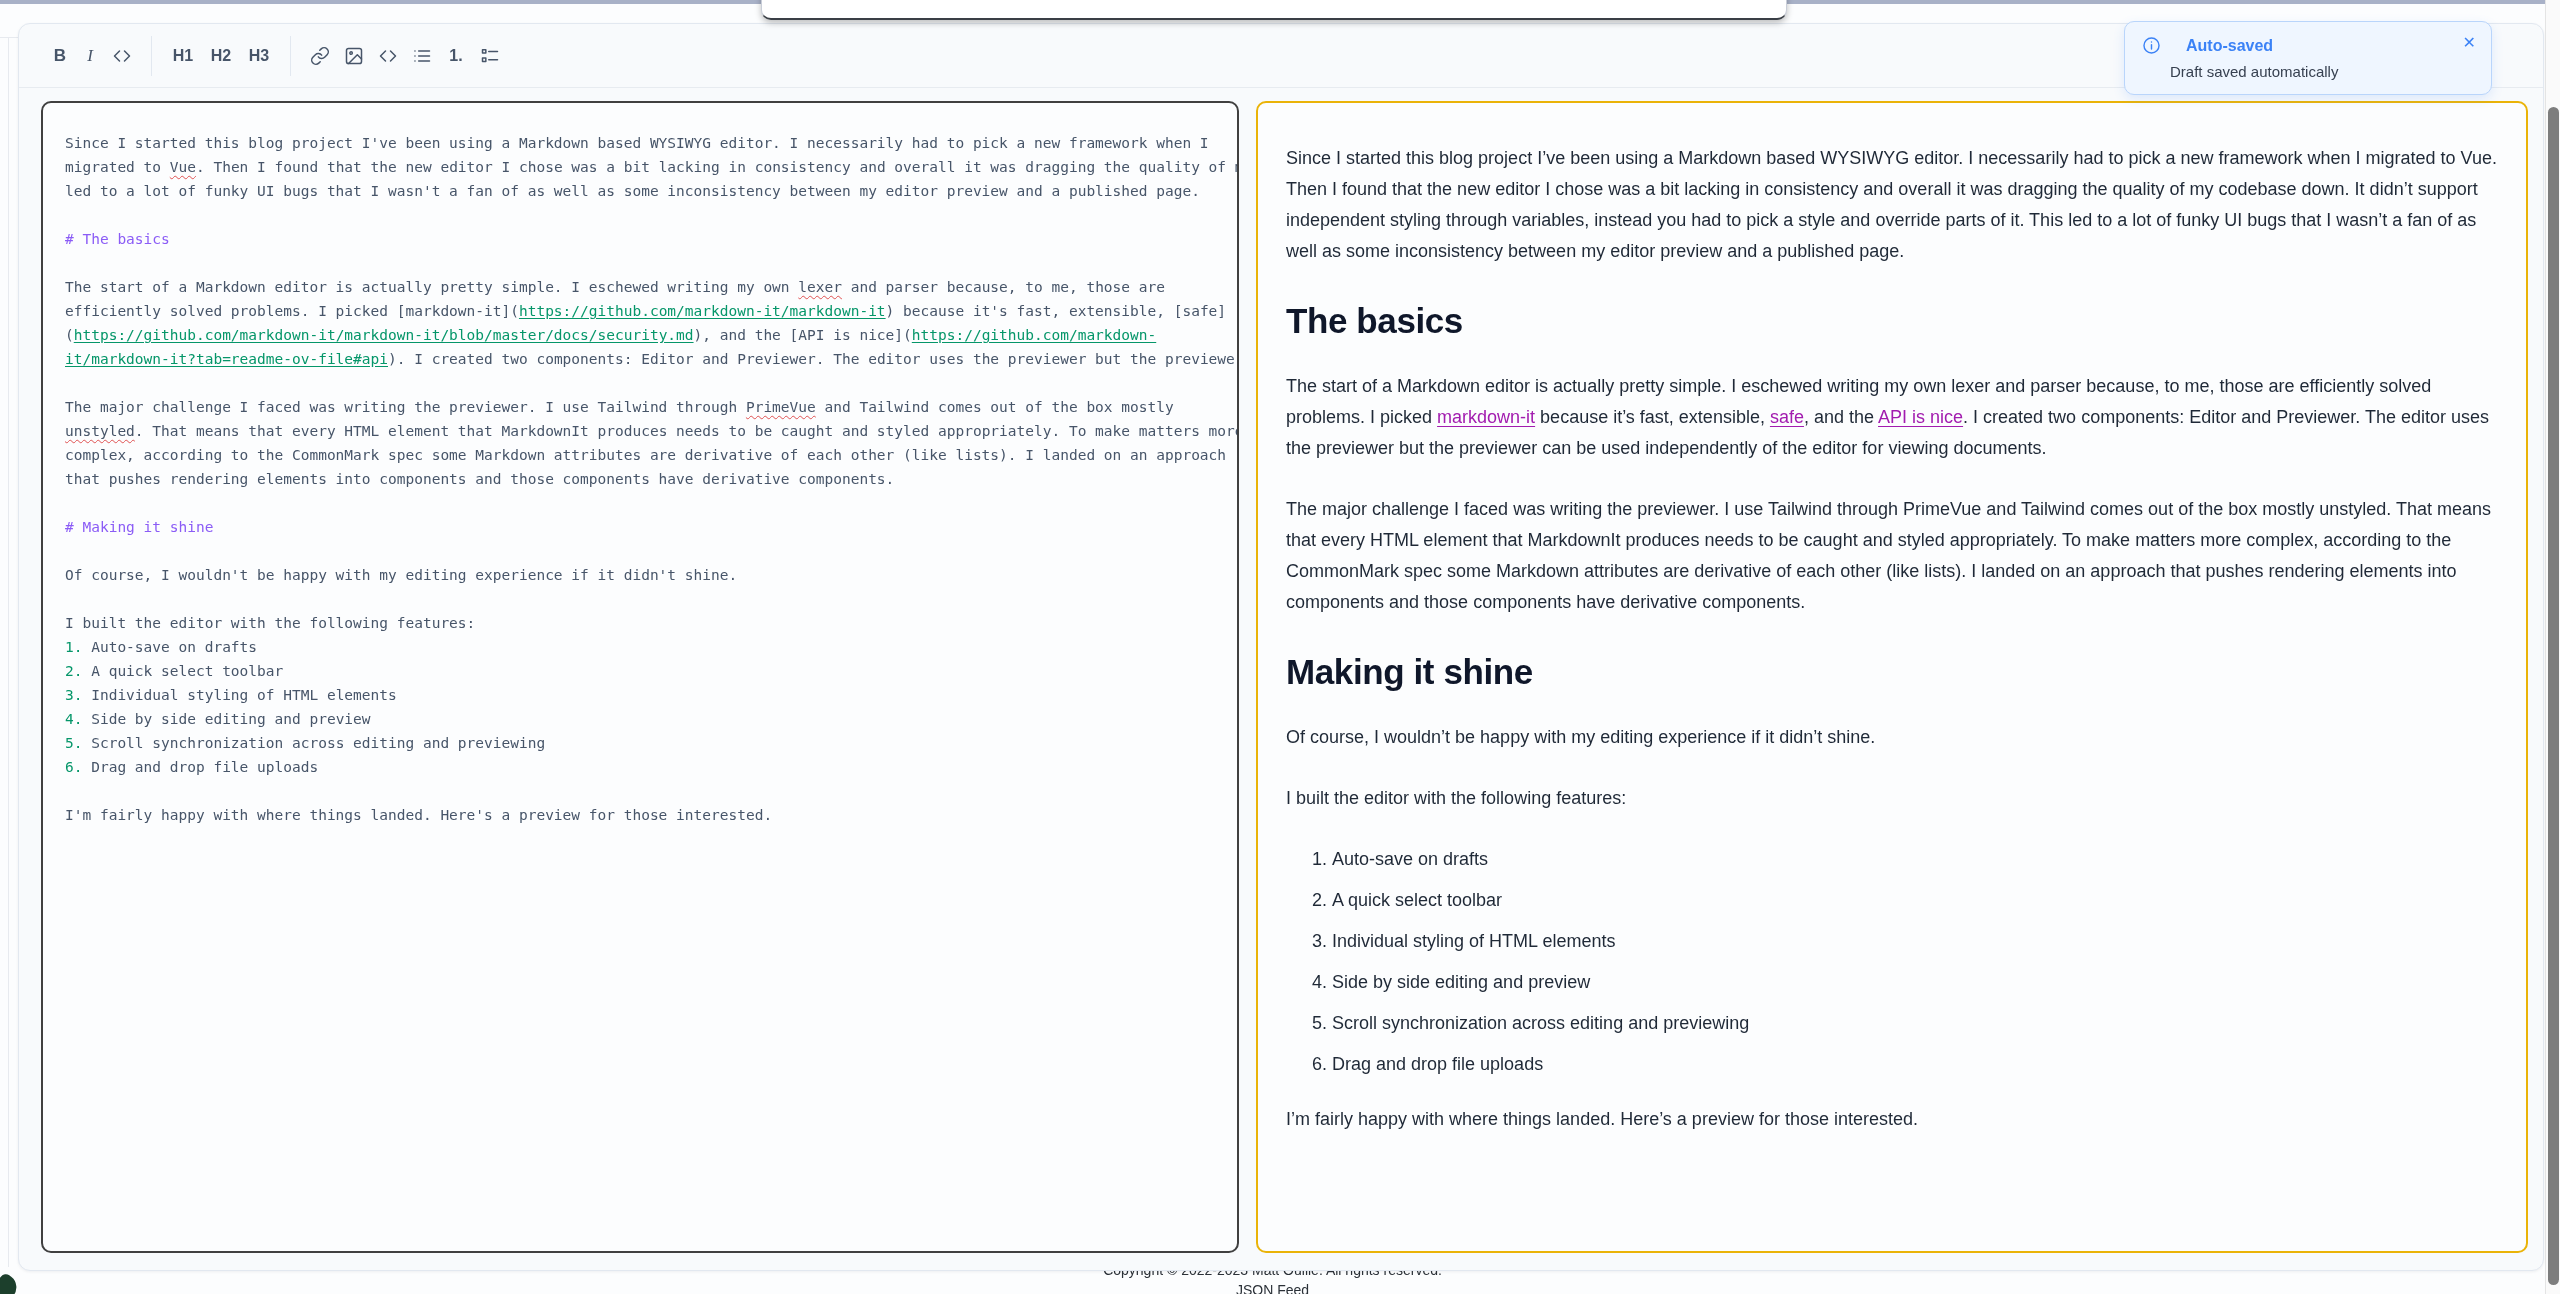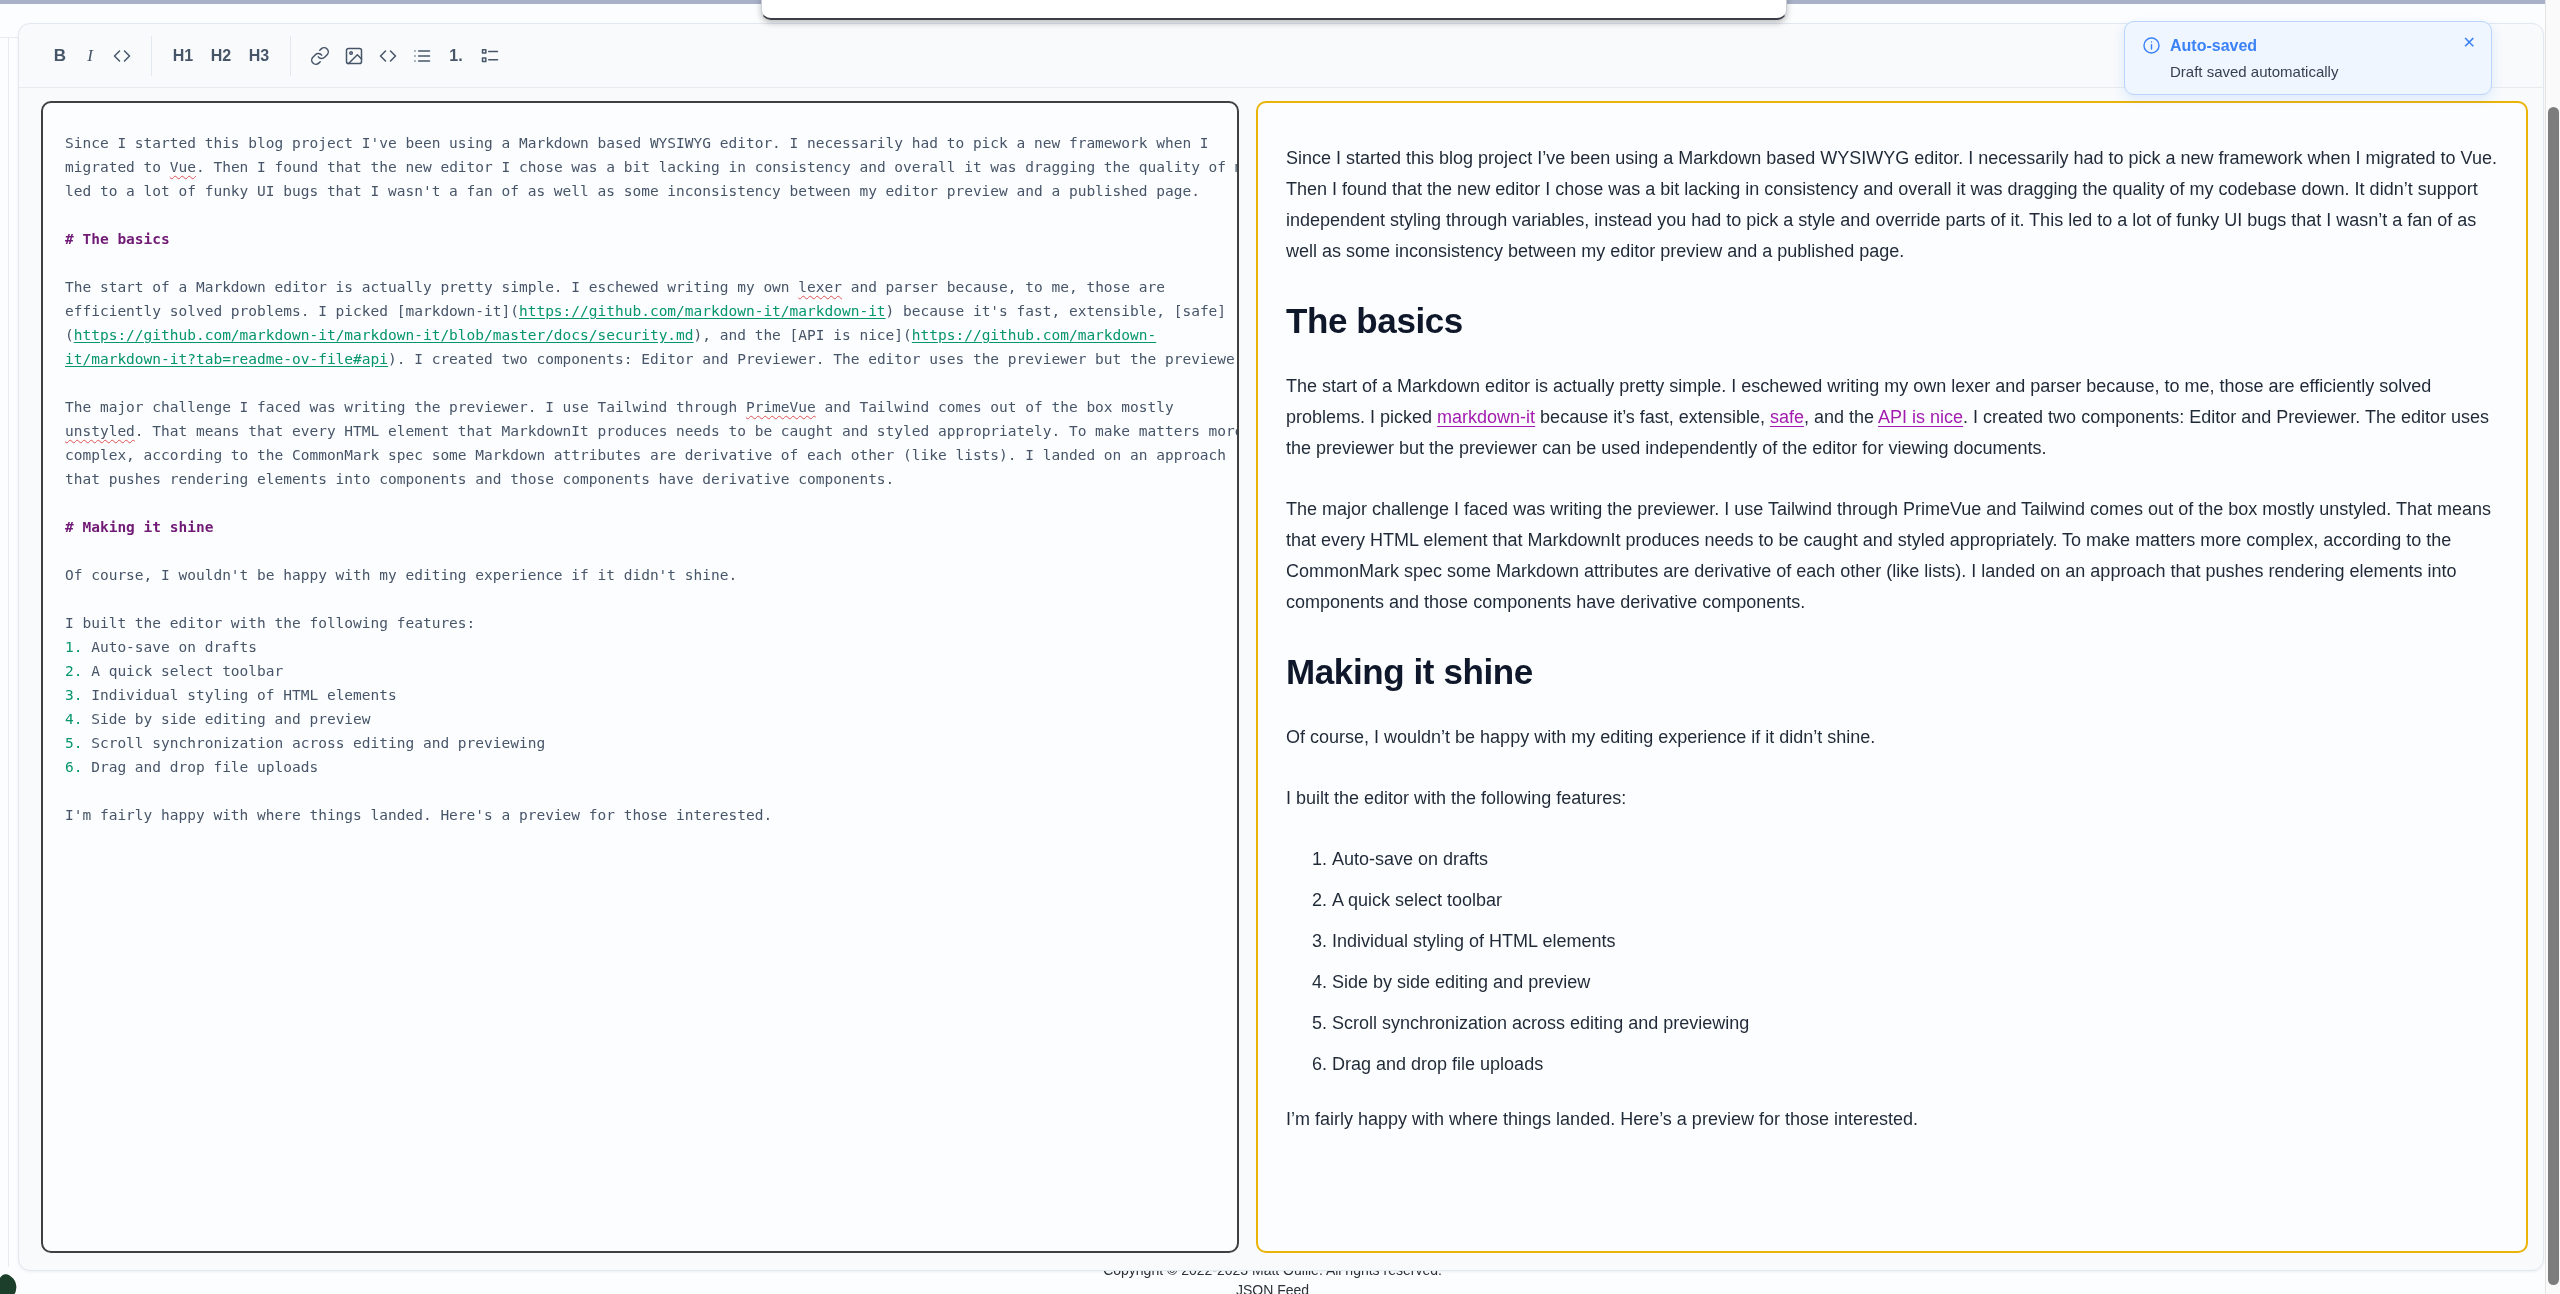--- a/index.html
+++ b/index.html
@@ -36,42 +36,42 @@
   .tb-div { width:1px; height:40px; background:#e2e8f0; margin:0 12px; }
   .tb-icon { width:20px; height:20px; stroke:#475569; fill:none; stroke-width:1.8;
       stroke-linecap:round; stroke-linejoin:round; }
 
   
   .editor-panel { position:absolute; left:22px; top:77px; width:1198px; height:1152px;
       background:#fcfdfe; border:2px solid #404040; border-radius:10px;
       padding:28px 22px; overflow:hidden; cursor:text; }
   .ed-line { font-family:"DejaVu Sans Mono", monospace; font-size:14.5px; line-height:24px;
       height:24px; white-space:pre; color:#475569; }
-  .ed-h { color:#701a75; font-weight:700; }
+  .ed-h { color:#8b5cf6; font-weight:400; }
   .ed-a { color:#059669; text-decoration:underline; text-underline-offset:2px; }
   .ed-n { color:#059669; }
   .ed-w { text-decoration-line:underline; text-decoration-style:wavy; text-decoration-color:#e05252;
       text-decoration-thickness:1px; text-underline-offset:3px; }
 
   
   .preview-panel { position:absolute; left:1237px; top:77px; width:1272px; height:1152px;
       background:#fcfdfe; border:2px solid #eab308; border-radius:10px;
       padding:40px 28px; overflow:hidden; color:#1f2937; }
   .preview-panel p { font-size:18px; line-height:31px; margin:0 0 30px; }
   .preview-panel h1 { font-size:35px; line-height:40px; font-weight:700; color:#0f172a;
       letter-spacing:-0.4px; margin:34px 0 30px; }
   .preview-panel ol { margin:6px 0 24px; padding-left:46px; }
   .preview-panel li { font-size:18px; line-height:31px; margin-bottom:10px; }
   .pv-a { color:#a21caf; text-decoration:underline; text-underline-offset:3px; cursor:pointer; }
 
   
   .toast { position:absolute; left:2124px; top:21px; width:368px; height:74px;
       background:#eff6ff; border:1px solid #b9d5fb; border-radius:10px;
       box-shadow:0 4px 12px rgba(59,130,246,.14); z-index:6; padding:14px 16px 12px 17px; }
-  .toast-head { display:flex; align-items:center; }
+  .toast-head { display:flex; align-items:center;gap:16px; }
   .toast-info-icon { width:19px; height:19px; stroke:#3b82f6; fill:none; stroke-width:1.8;
       stroke-linecap:round; margin-right:9px; flex:0 0 auto; }
   .toast-title { color:#3b82f6; font-size:16px; font-weight:700; }
   .toast-close { position:absolute; right:15px; top:13px; color:#3b82f6; font-size:16px;
       background:none; border:none; cursor:pointer; line-height:1; }
   .toast-msg { margin:8px 0 0 28px; color:#374151; font-size:15px; }
 
   
   .footer { position:absolute; left:0; top:1261px; width:2545px; text-align:center; z-index:1;
       color:#2b3138; font-size:14px; line-height:19px; }

